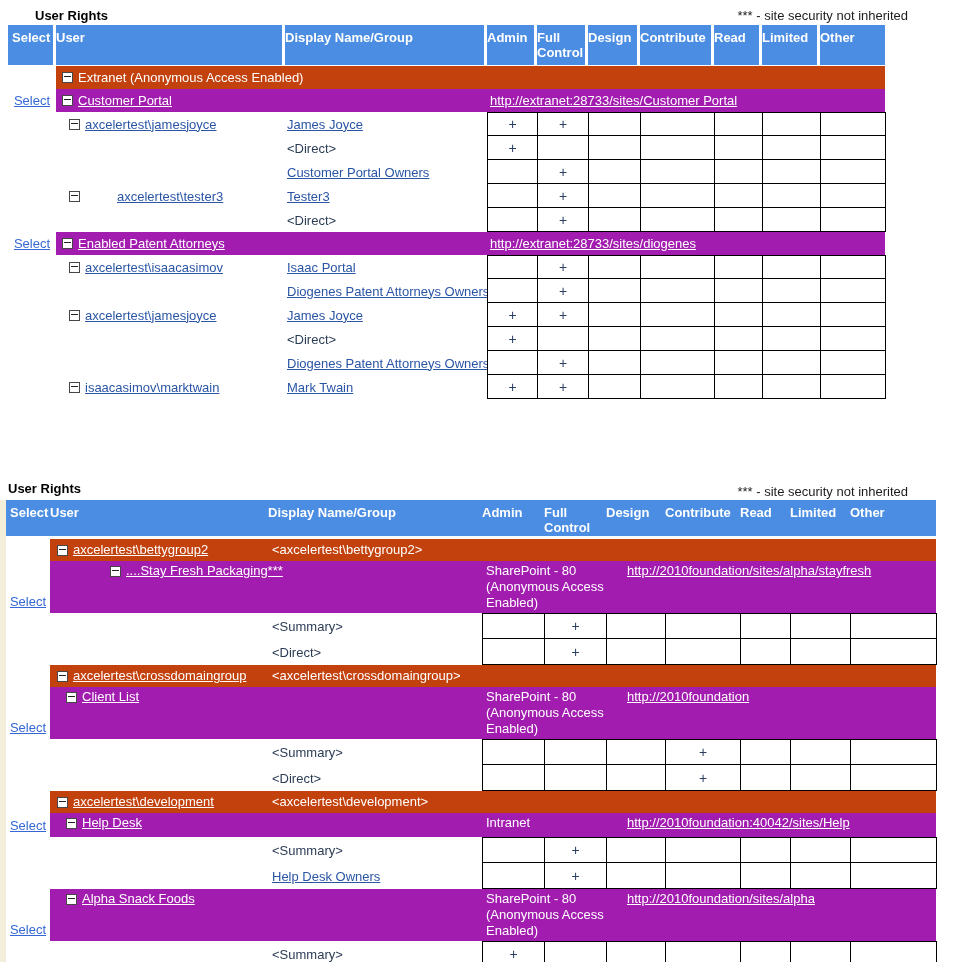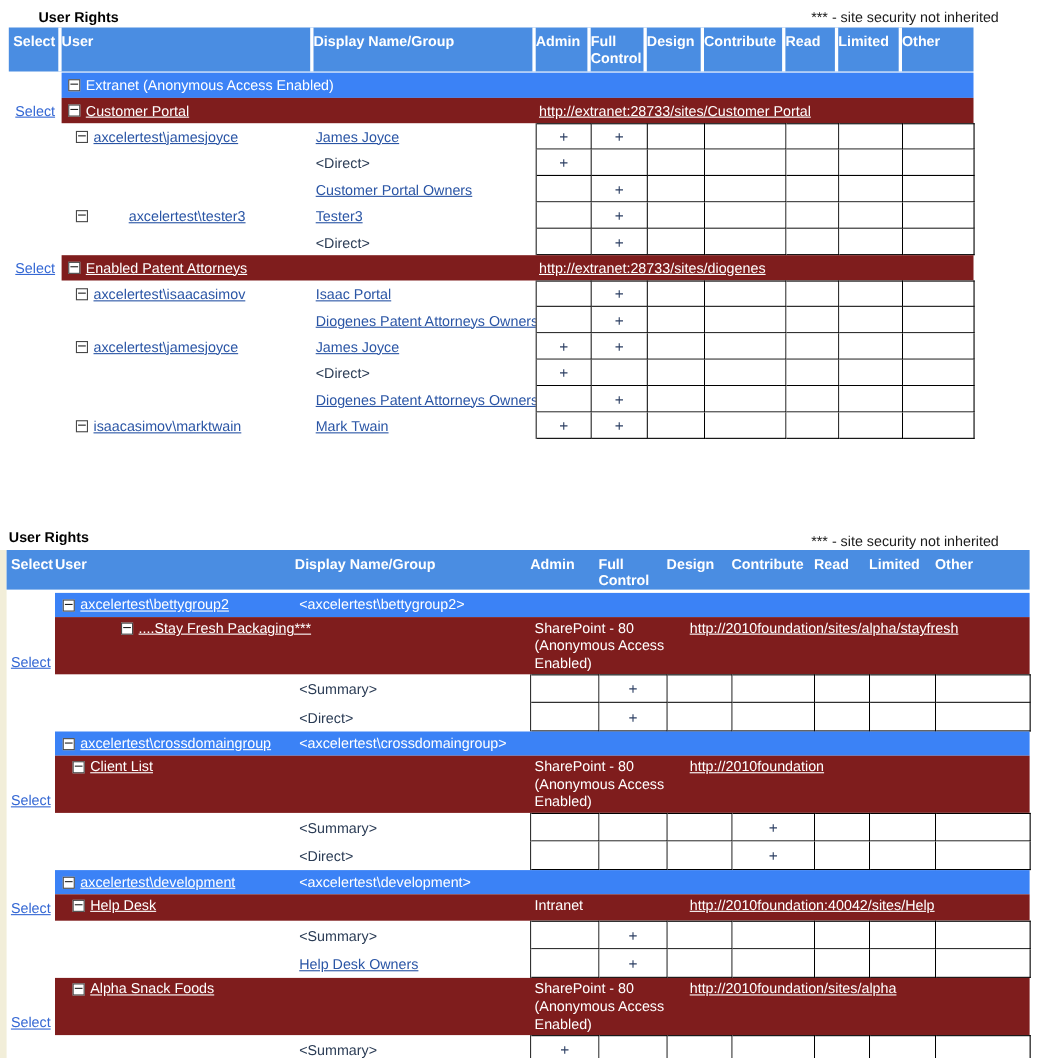--- a/index.html
+++ b/index.html
@@ -34,22 +34,22 @@
   #t1 .r-group{height:23px}
   #t1 .r-site{height:23px}
   #t1 .r-user{height:24px}
   #t2 .r-group{height:22px}
   #t2 .r-user{height:26px}
   #t2 .r-site{min-height:24px}
   .gutter{flex:none;display:flex;justify-content:center;box-sizing:border-box}
   #t1 .gutter{align-items:center}
   #t2 .gutter{align-items:flex-end;padding-bottom:4px}
   .band{flex:1;display:flex;align-items:center;color:#fff;box-sizing:border-box;line-height:16px}
-  .navy{background:#3b82f6}
-  .gray{background:#7f1d1d}
+  .navy{background:#c2410c}
+  .gray{background:#a21caf}
   #t1 .band.navy,#t1 .band.gray{padding-left:6px}
   #t2 .band.navy{padding-left:7px}
   #t2 .band.gray{padding-left:16px;align-items:flex-start;padding-top:2px;padding-bottom:2px}
   .narea,.sitename{display:flex;align-items:center;flex:none;box-sizing:border-box}
   #t2 .band.gray .sitename{align-items:flex-start}
   #t2 .band.gray .mi{margin-top:3px}
   .gdisp{padding-left:4px;white-space:nowrap}
   .server{flex:none;box-sizing:border-box;padding-left:4px;line-height:16px}
   .urlarea{flex:1;box-sizing:border-box}
   #t1 .urlarea{padding-left:3px}

